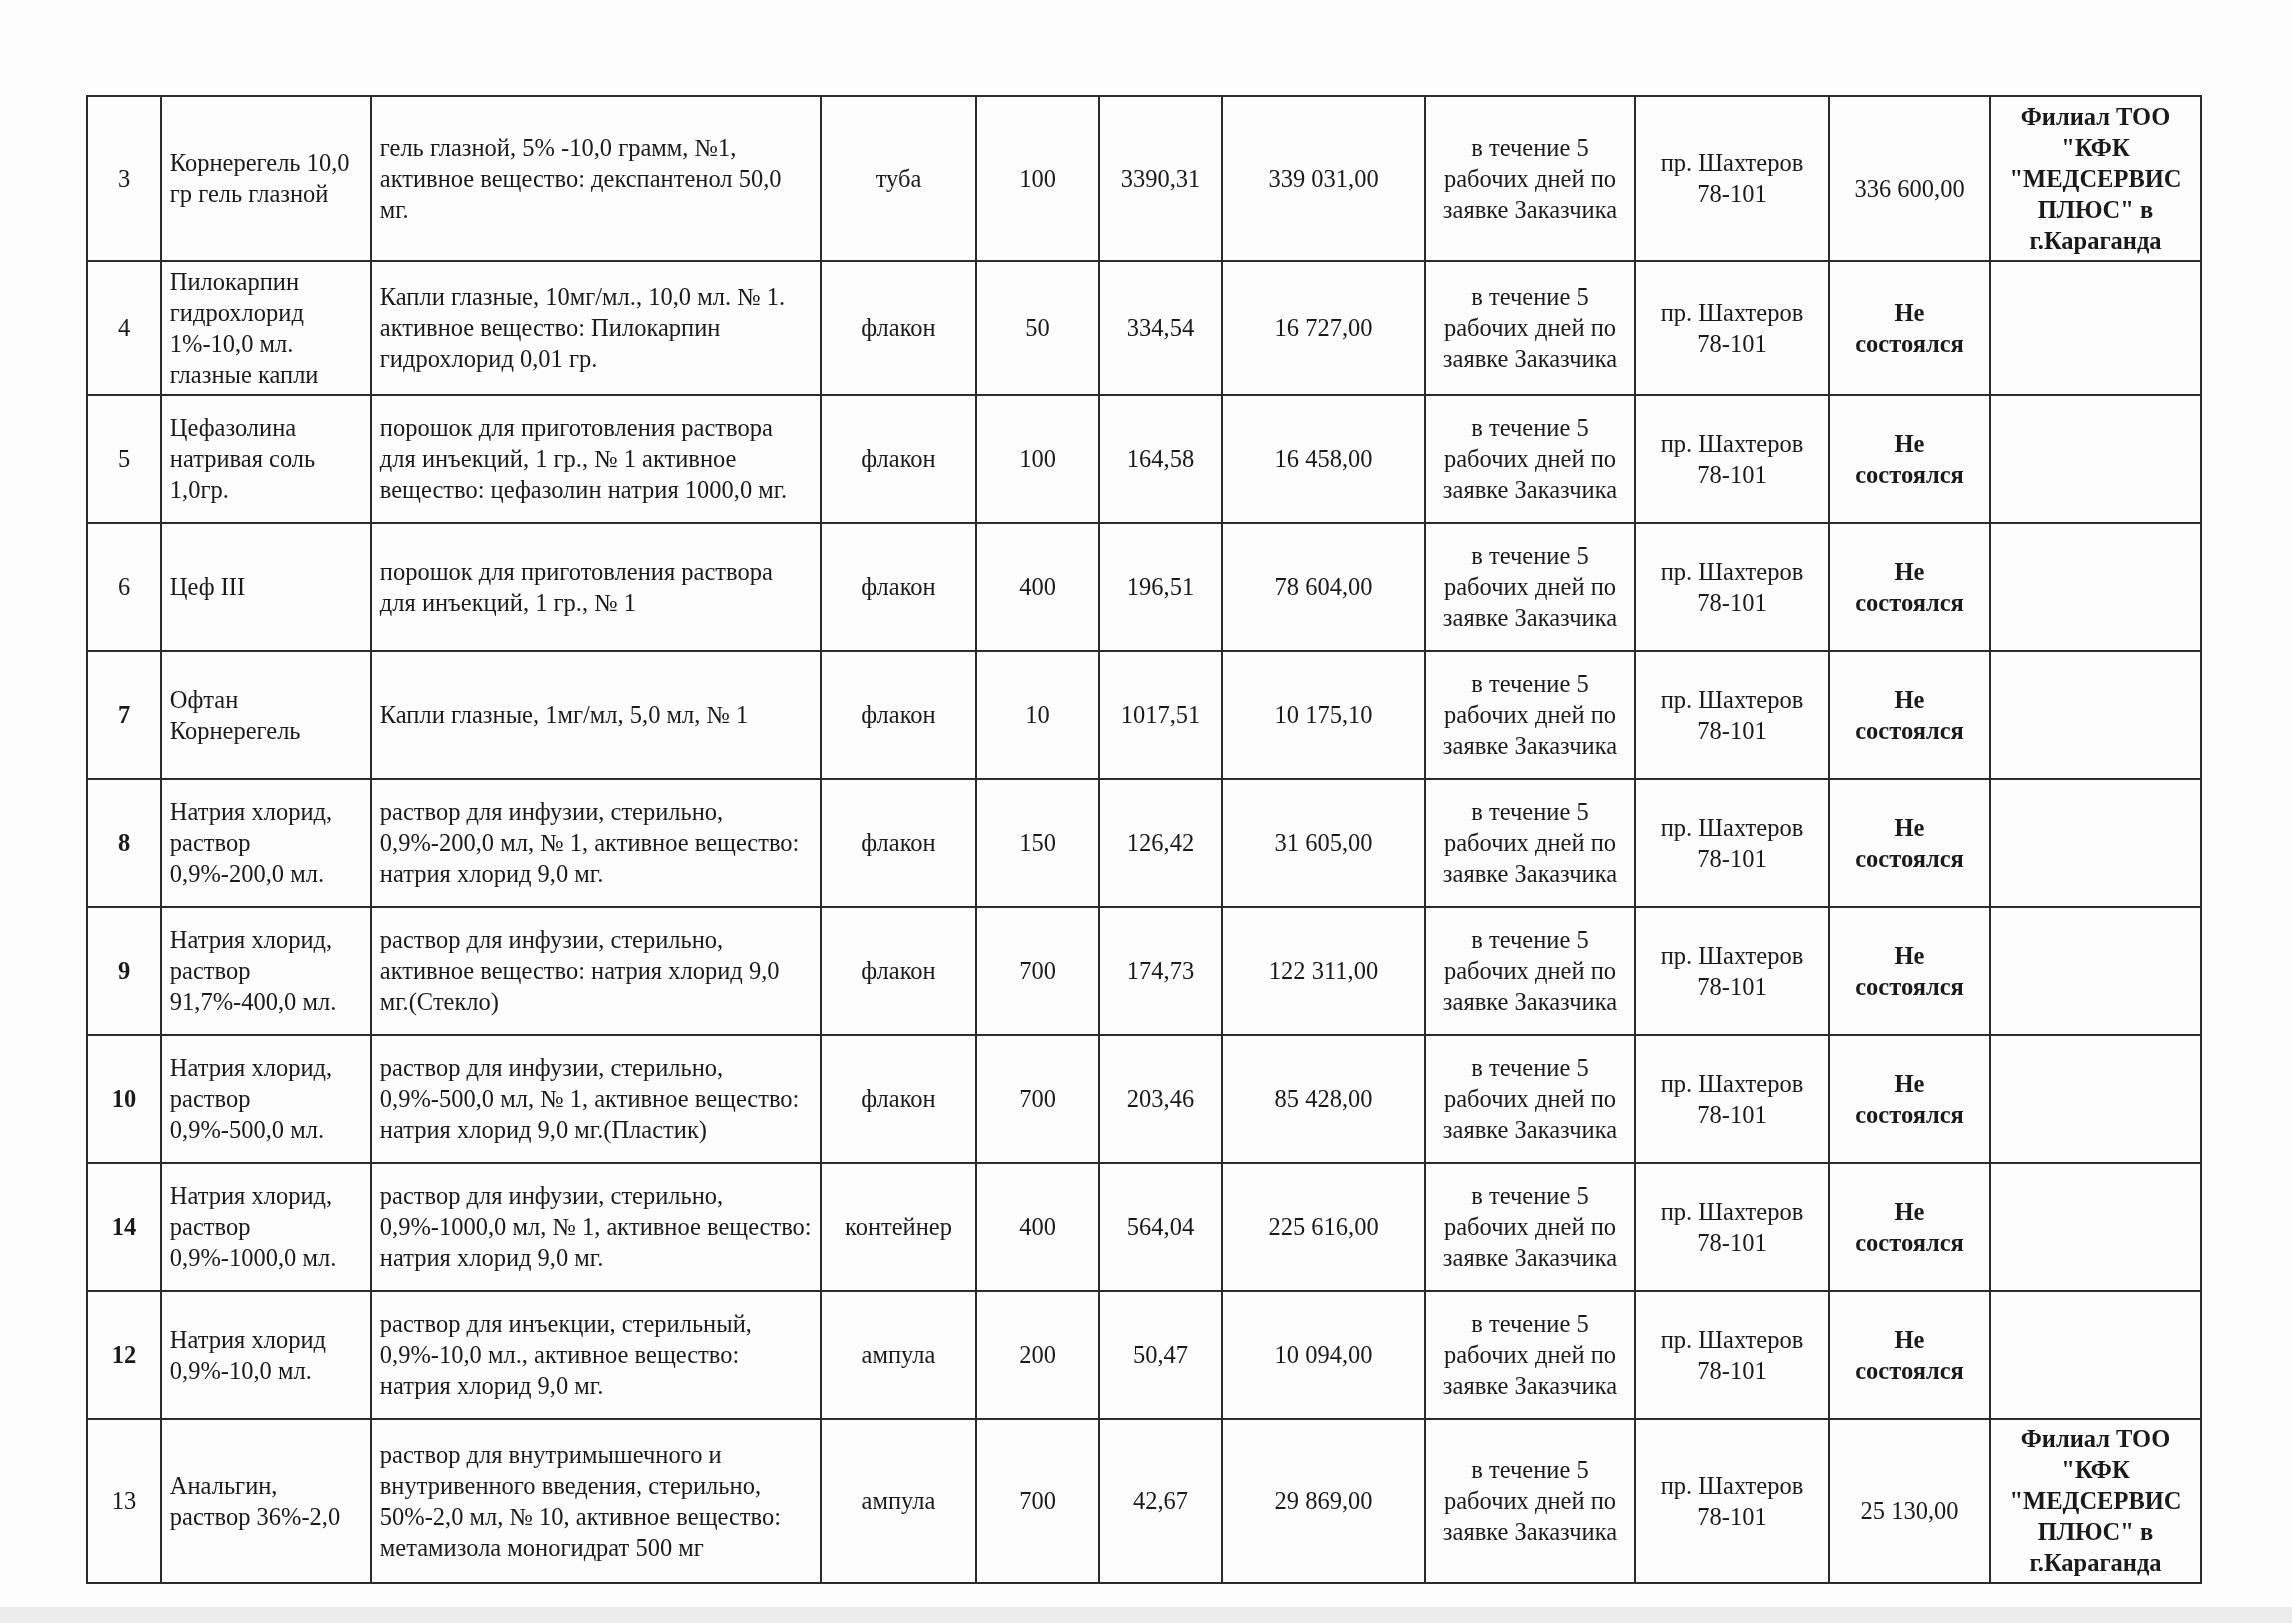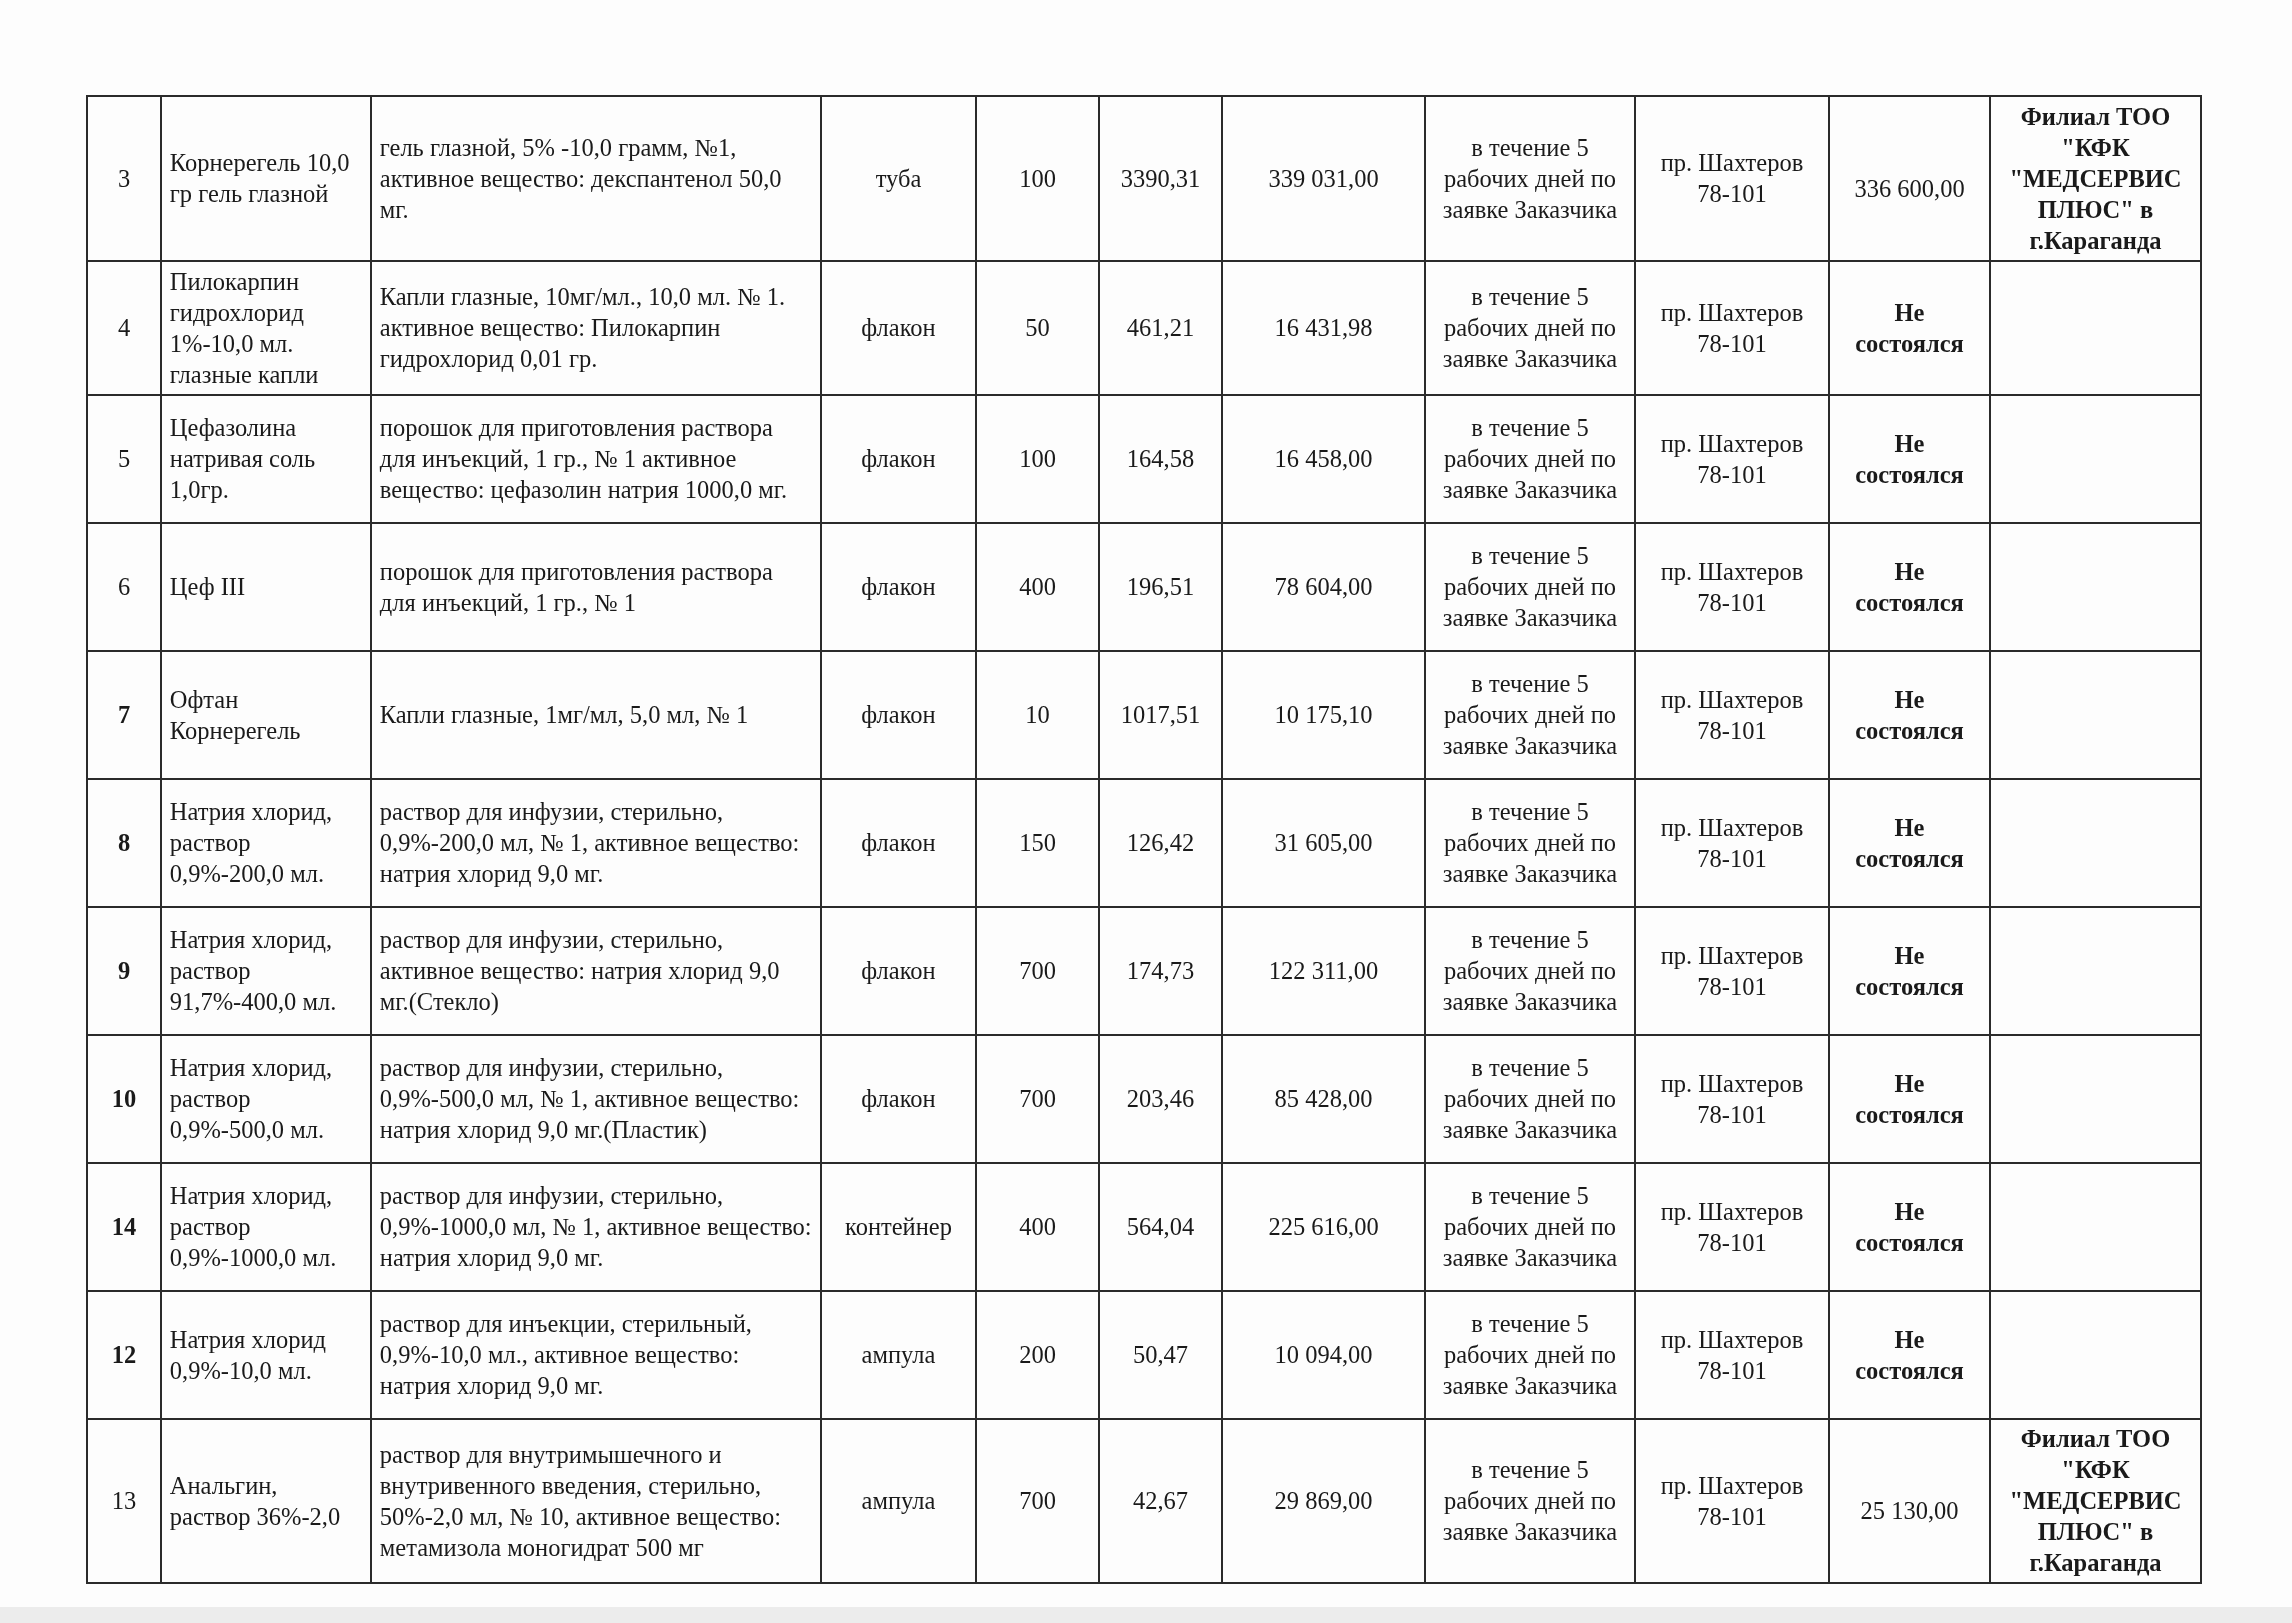--- a/index.html
+++ b/index.html
@@ -56,22 +56,22 @@
     <td class="c">пр. Шахтеров 78-101</td>
     <td class="status amount">336 600,00</td>
     <td class="winner">Филиал ТОО "КФК "МЕДСЕРВИС ПЛЮС" в г.Караганда</td>
   </tr>
       <tr>
     <td class="num">4</td>
     <td class="name">Пилокарпин гидрохлорид 1%-10,0 мл. глазные капли</td>
     <td class="desc">Капли глазные, 10мг/мл., 10,0 мл. № 1. активное вещество: Пилокарпин гидрохлорид  0,01 гр.</td>
     <td class="c">флакон</td>
     <td class="c">50</td>
-    <td class="c">461,21</td>
-    <td class="c">16 431,98</td>
+    <td class="c">334,54</td>
+    <td class="c">16 727,00</td>
     <td class="c">в течение 5 рабочих дней по заявке Заказчика</td>
     <td class="c">пр. Шахтеров 78-101</td>
     <td class="status">Не состоялся</td>
     <td class="winner"></td>
   </tr>
       <tr>
     <td class="num">5</td>
     <td class="name">Цефазолина натривая соль 1,0гр.</td>
     <td class="desc">порошок для приготовления раствора для инъекций, 1 гр., № 1 активное вещество: цефазолин натрия 1000,0 мг.</td>
     <td class="c">флакон</td>

